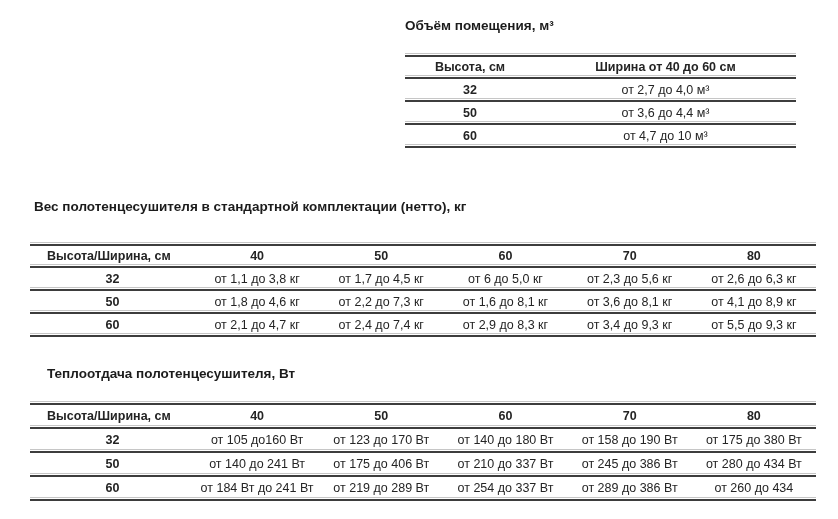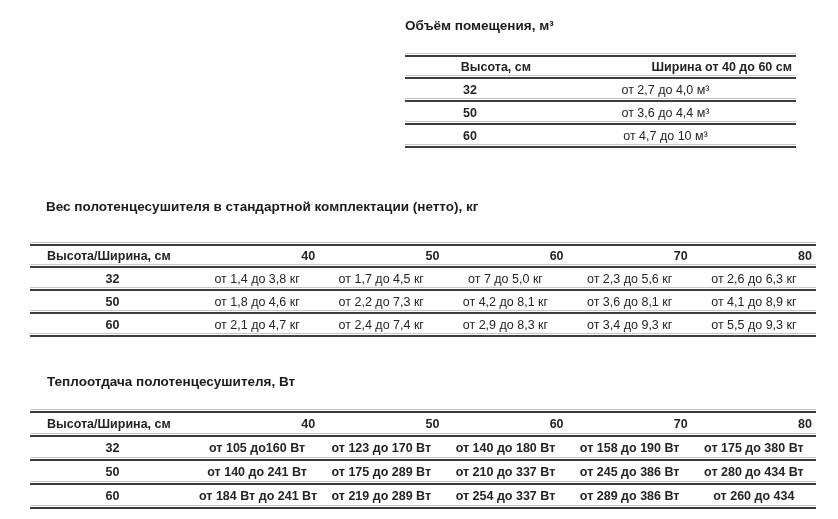--- a/index.html
+++ b/index.html
@@ -21,22 +21,22 @@
   .sec-heat   { left: 30px; top: 362px; width: 786px; }
 
   .title {
     font-size: 13.5px;
     font-weight: bold;
     color: var(--color-title, #1c1c1c);
     line-height: 16px;
     white-space: nowrap;
   }
   .sec-volume .title { margin-bottom: 19px; }
-  .sec-weight .title { margin: 0 0 27px 16px; }
-  .sec-heat   .title { margin: 12px 0 19px 17px; }
+  .sec-weight .title { margin: 0 0 27px 4px; }
+  .sec-heat   .title { margin: 4px 0 19px 17px; }
 
   
   .rule-wrap {
     border-top: 1px solid var(--color-rule_light, #c6c6c6);
     padding-top: 1px;
   }
   .tbl {
     width: 100%;
     border-collapse: separate;
     border-spacing: 0;
@@ -46,24 +46,24 @@
   }
   .tbl th, .tbl td {
     text-align: center;
     vertical-align: middle;
     border-bottom: 2px solid var(--color-rule_dark, #3d3d3d);
     box-shadow: inset 0 -1px 0 #ffffff, inset 0 -2px 0 var(--color-rule_light, #c6c6c6);
     padding: 0 4px;
     white-space: nowrap;
     overflow: hidden;
   }
-  .tbl th { font-weight: bold; height: 22px; text-align: right; }
+  .tbl th { font-weight: bold; height: 22px; }
   .tbl td { height: 23px; }
   .tbl-heat th { height: 24px; }
-  .tbl-heat td { height: 24px; font-weight: bold; }
+  .tbl-heat td { height: 24px; }
   .tbl .rowhead { font-weight: bold; }
   .tbl-wide th:first-child { text-align: left; padding-left: 17px; }
   .col-vol-0  { width: 130px; }
   .col-wide-0 { width: 165px; }
 
   .watermark {
     position: absolute;
     left: 334px;
     top: 220px;
     z-index: 0;
@@ -130,31 +130,31 @@
             <th>40</th>
             <th>50</th>
             <th>60</th>
             <th>70</th>
             <th>80</th>
           </tr>
         </thead>
         <tbody>
           <tr>
             <td class="rowhead">32</td>
-            <td>от 1,4 до 3,8 кг</td>
+            <td>от 1,1 до 3,8 кг</td>
             <td>от 1,7 до 4,5 кг</td>
-            <td>от 7 до 5,0 кг</td>
+            <td>от 6 до 5,0 кг</td>
             <td>от 2,3 до 5,6 кг</td>
             <td>от 2,6 до 6,3 кг</td>
           </tr>
           <tr>
             <td class="rowhead">50</td>
             <td>от 1,8 до 4,6 кг</td>
             <td>от 2,2 до 7,3 кг</td>
-            <td>от 4,2 до 8,1 кг</td>
+            <td>от 1,6 до 8,1 кг</td>
             <td>от 3,6 до 8,1 кг</td>
             <td>от 4,1 до 8,9 кг</td>
           </tr>
           <tr>
             <td class="rowhead">60</td>
             <td>от 2,1 до 4,7 кг</td>
             <td>от 2,4 до 7,4 кг</td>
             <td>от 2,9 до 8,3 кг</td>
             <td>от 3,4 до 9,3 кг</td>
             <td>от 5,5 до 9,3 кг</td>
@@ -191,21 +191,21 @@
             <td class="rowhead">32</td>
             <td>от 105 до160 Вт</td>
             <td>от 123 до 170 Вт</td>
             <td>от 140 до 180 Вт</td>
             <td>от 158 до 190 Вт</td>
             <td>от 175 до 380 Вт</td>
           </tr>
           <tr>
             <td class="rowhead">50</td>
             <td>от 140 до 241 Вт</td>
-            <td>от 175 до 289 Вт</td>
+            <td>от 175 до 406 Вт</td>
             <td>от 210 до 337 Вт</td>
             <td>от 245 до 386 Вт</td>
             <td>от 280 до 434 Вт</td>
           </tr>
           <tr>
             <td class="rowhead">60</td>
             <td>от 184 Вт до 241 Вт</td>
             <td>от 219 до 289 Вт</td>
             <td>от 254 до 337 Вт</td>
             <td>от 289 до 386 Вт</td>

